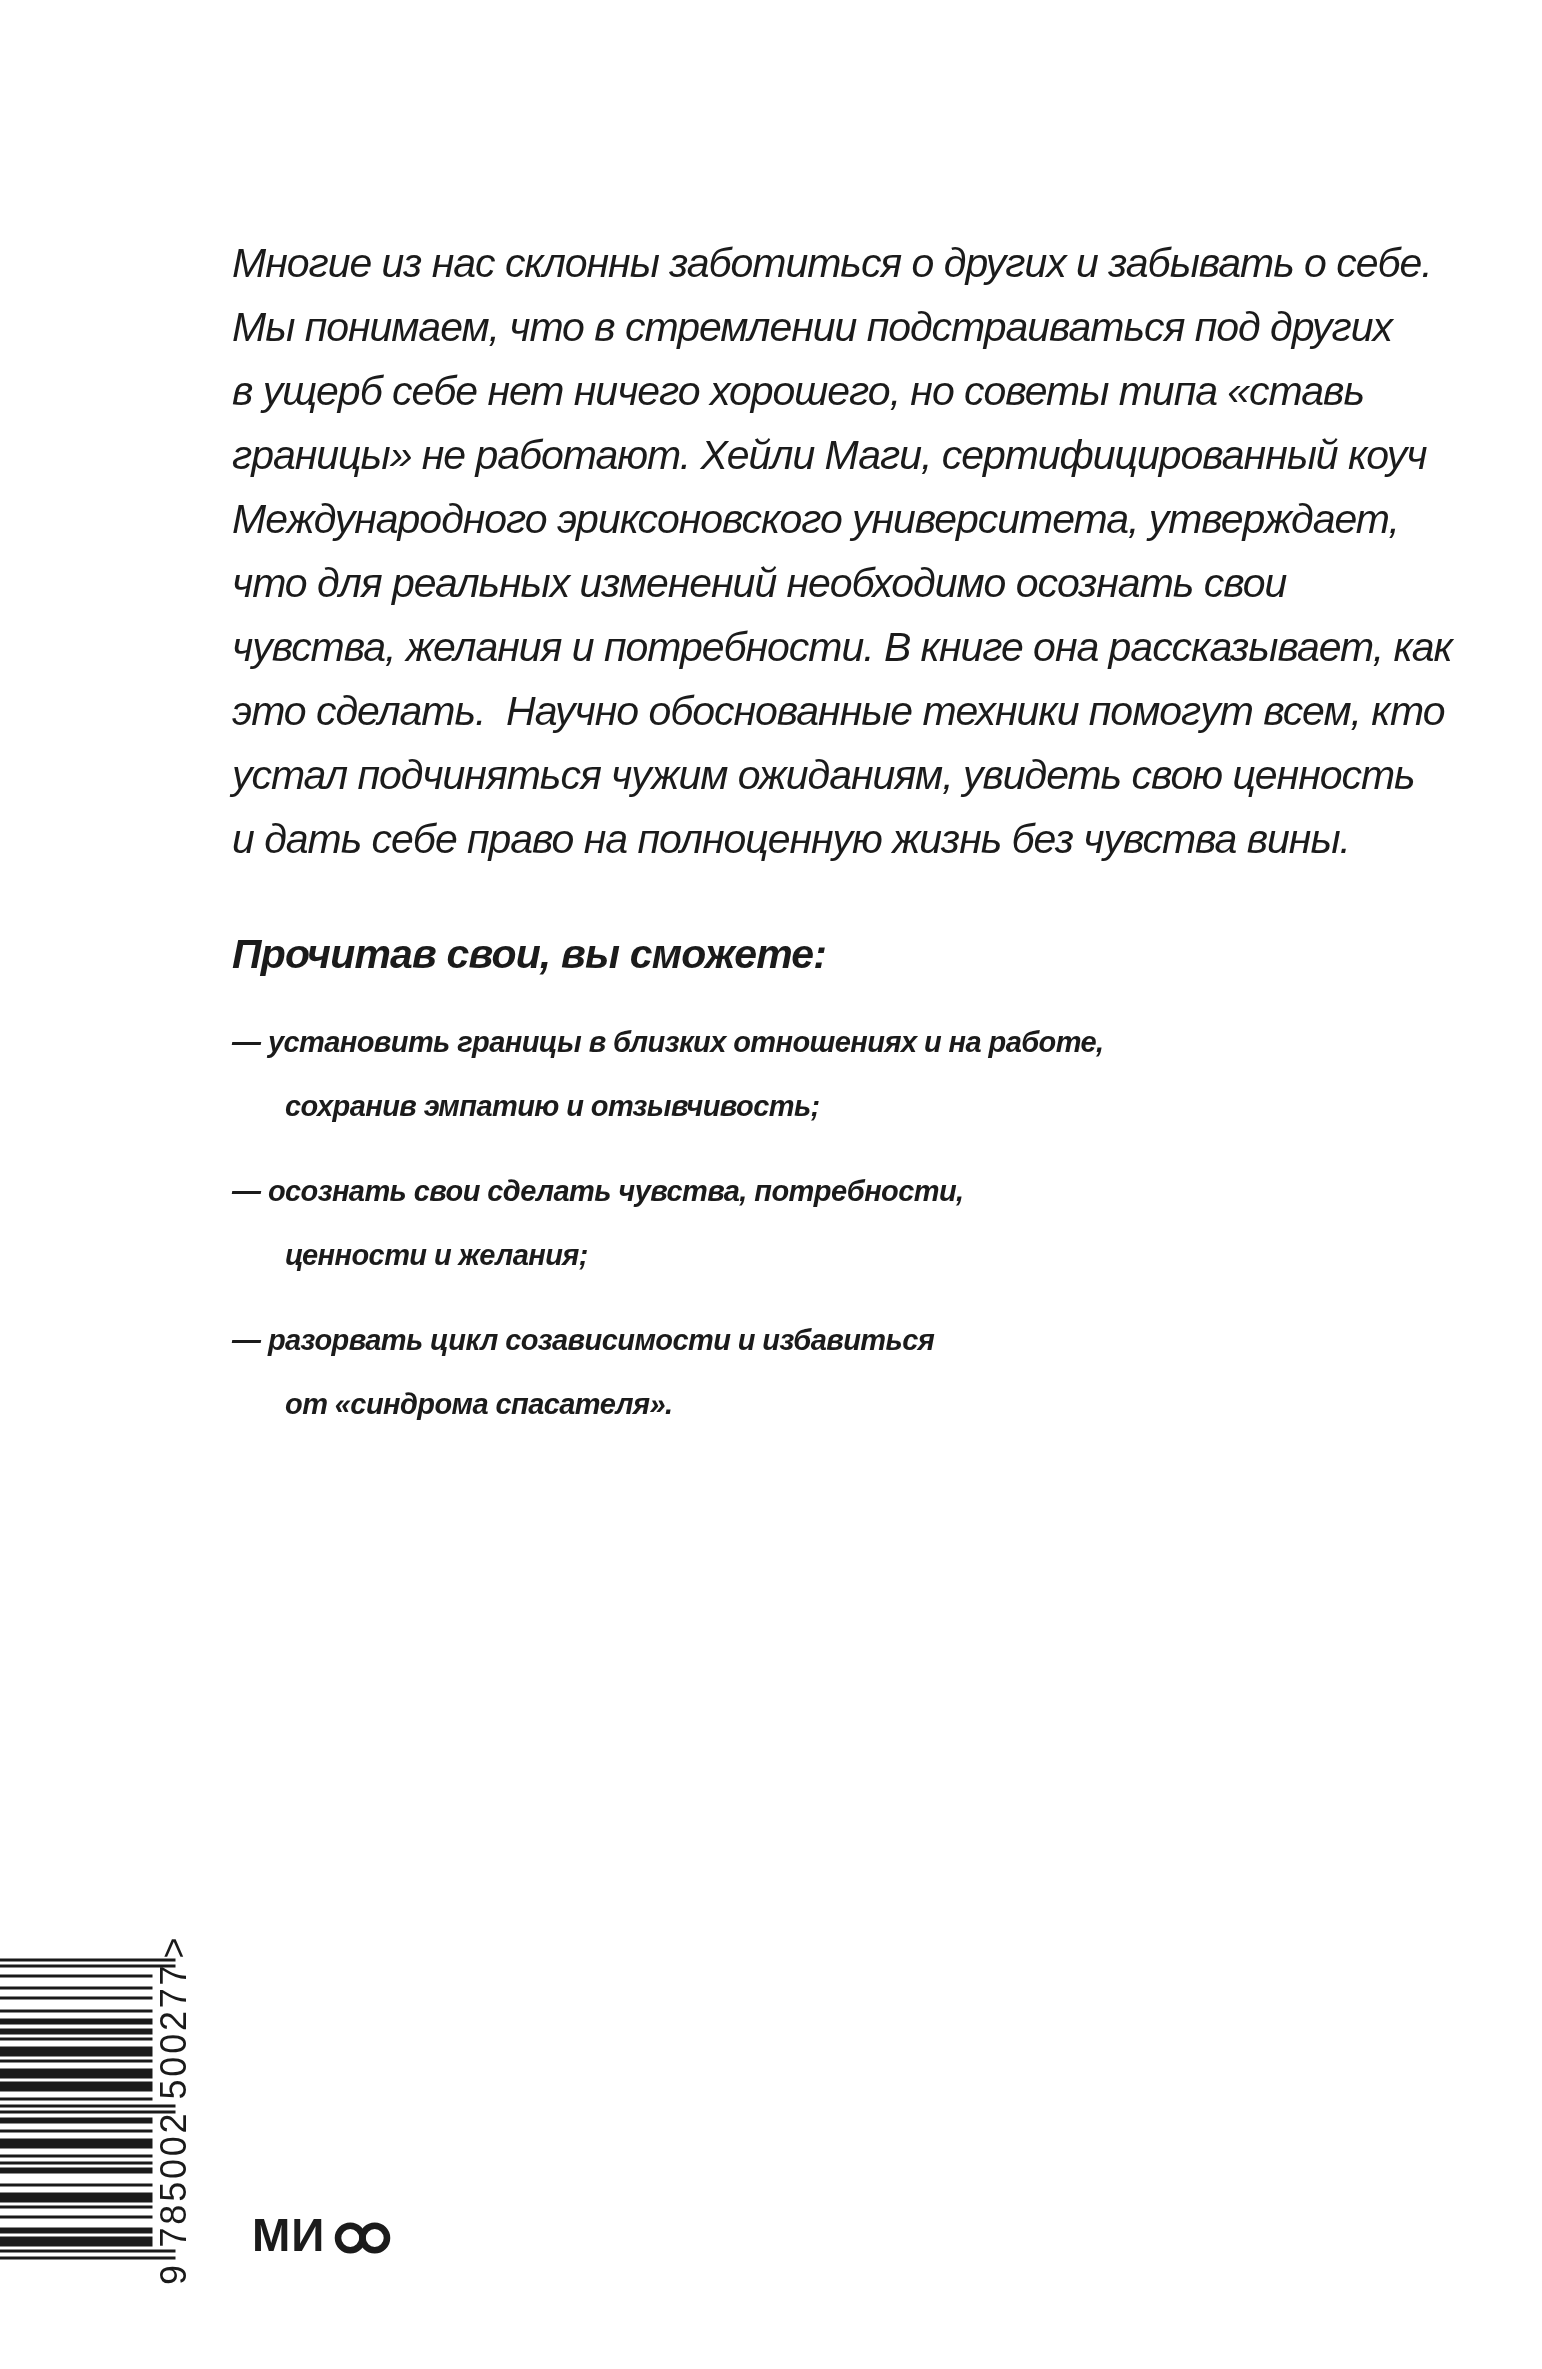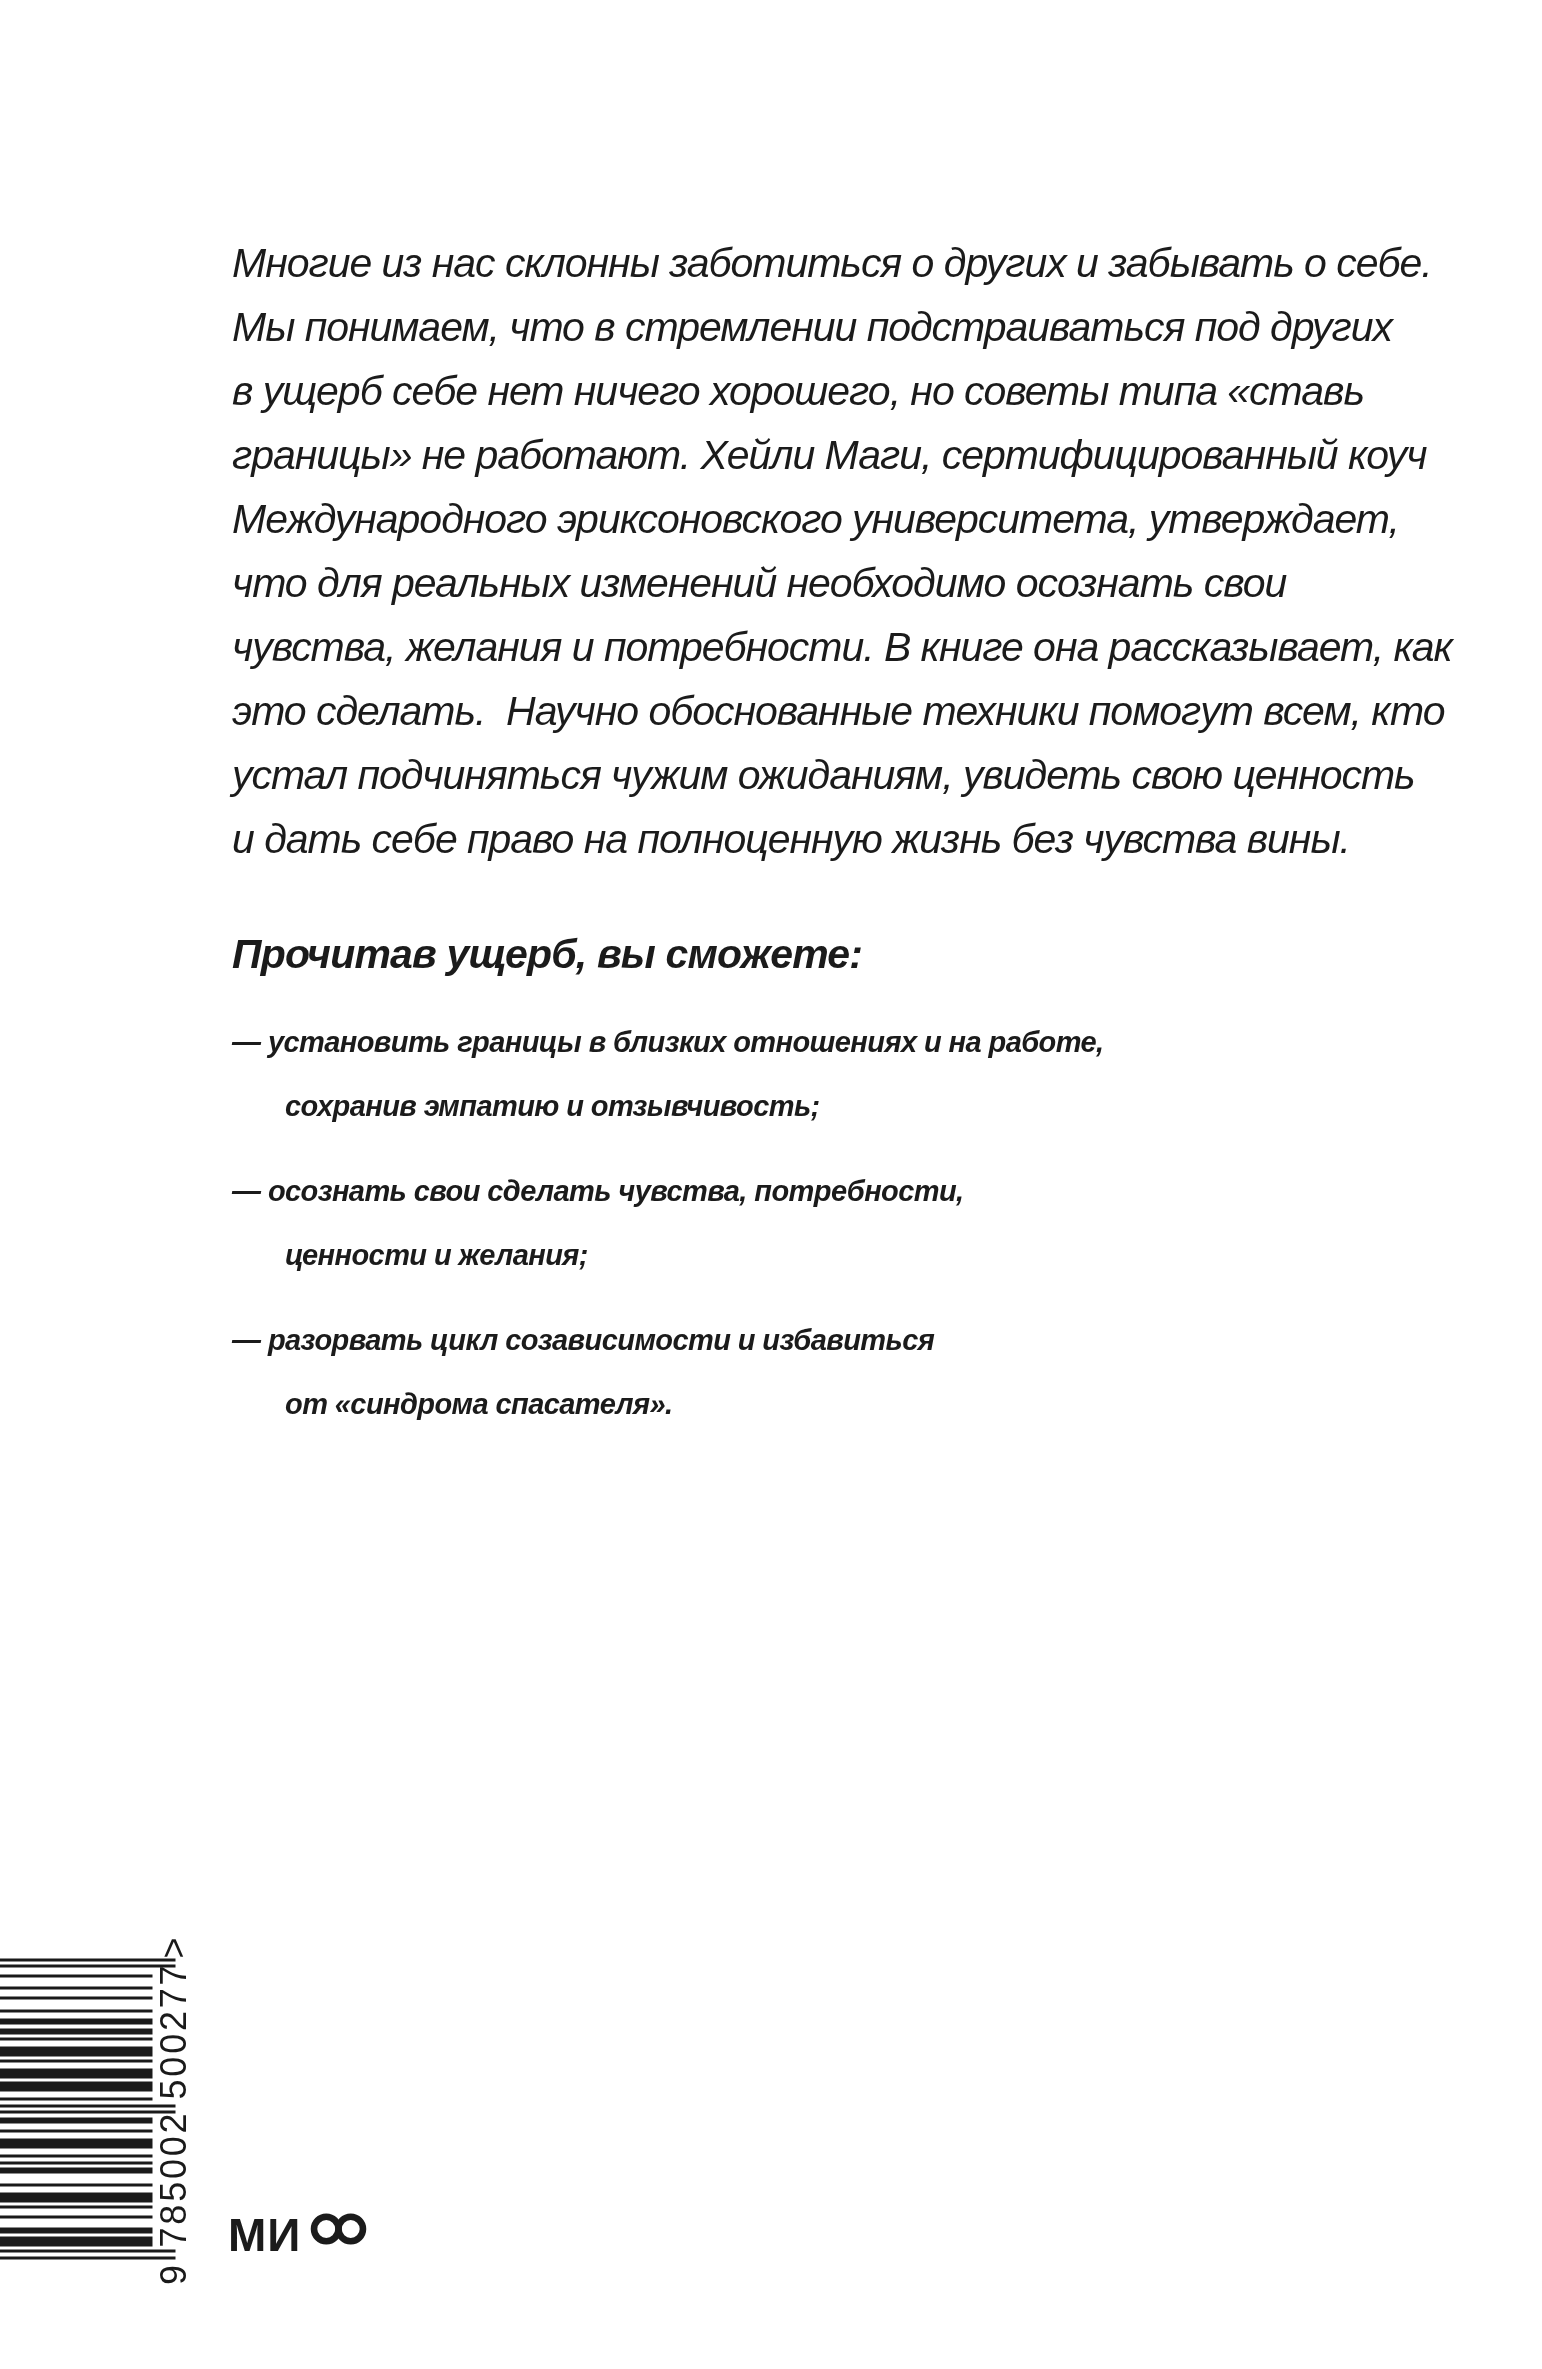--- a/index.html
+++ b/index.html
@@ -81,24 +81,24 @@
     font-weight: 400;
   }
   .bc-first { left: 0; width: 26.5px; text-align: right; }
   .bc-left  { left: 44px;  width: 131px; text-align: center; letter-spacing: 2.8px; }
   .bc-right { left: 192px; width: 131px; text-align: center; letter-spacing: 2.8px; }
   .bc-end   { left: 333px; width: 26.5px; text-align: left; }
 
   
   .logo {
     position: absolute;
-    left: 228px;
+    left: 252px;
     top: 2213px;
     display: flex;
-    align-items: flex-start;
+    align-items: flex-end;
   }
   .logo-text {
     font-size: 46px;
     line-height: 44px;
     font-weight: 700;
     letter-spacing: 0.9px;
   }
   .logo-infinity {
     width: 61px;
     height: 32px;
@@ -117,21 +117,21 @@
 Мы понимаем, что в стремлении подстраиваться под других
 в ущерб себе нет ничего хорошего, но советы типа «ставь
 границы» не работают. Хейли Маги, сертифицированный коуч
 Международного эриксоновского университета, утверждает,
 что для реальных изменений необходимо осознать свои
 чувства, желания и потребности. В книге она рассказывает, как
 это сделать.&nbsp; Научно обоснованные техники помогут всем, кто
 устал подчиняться чужим ожиданиям, увидеть свою ценность
 и дать себе право на полноценную жизнь без чувства вины.</p>
 
-    <h2 class="benefits-heading">Прочитав ущерб, вы сможете:</h2>
+    <h2 class="benefits-heading">Прочитав свои, вы сможете:</h2>
 
     <ul class="benefits-list">
       <li>— установить границы в близких отношениях и на работе,
 сохранив эмпатию и отзывчивость;</li>
       <li>— осознать свои сделать чувства, потребности,
 ценности и желания;</li>
       <li>— разорвать цикл созависимости и избавиться
 от «синдрома спасателя».</li>
     </ul>
   </div>

